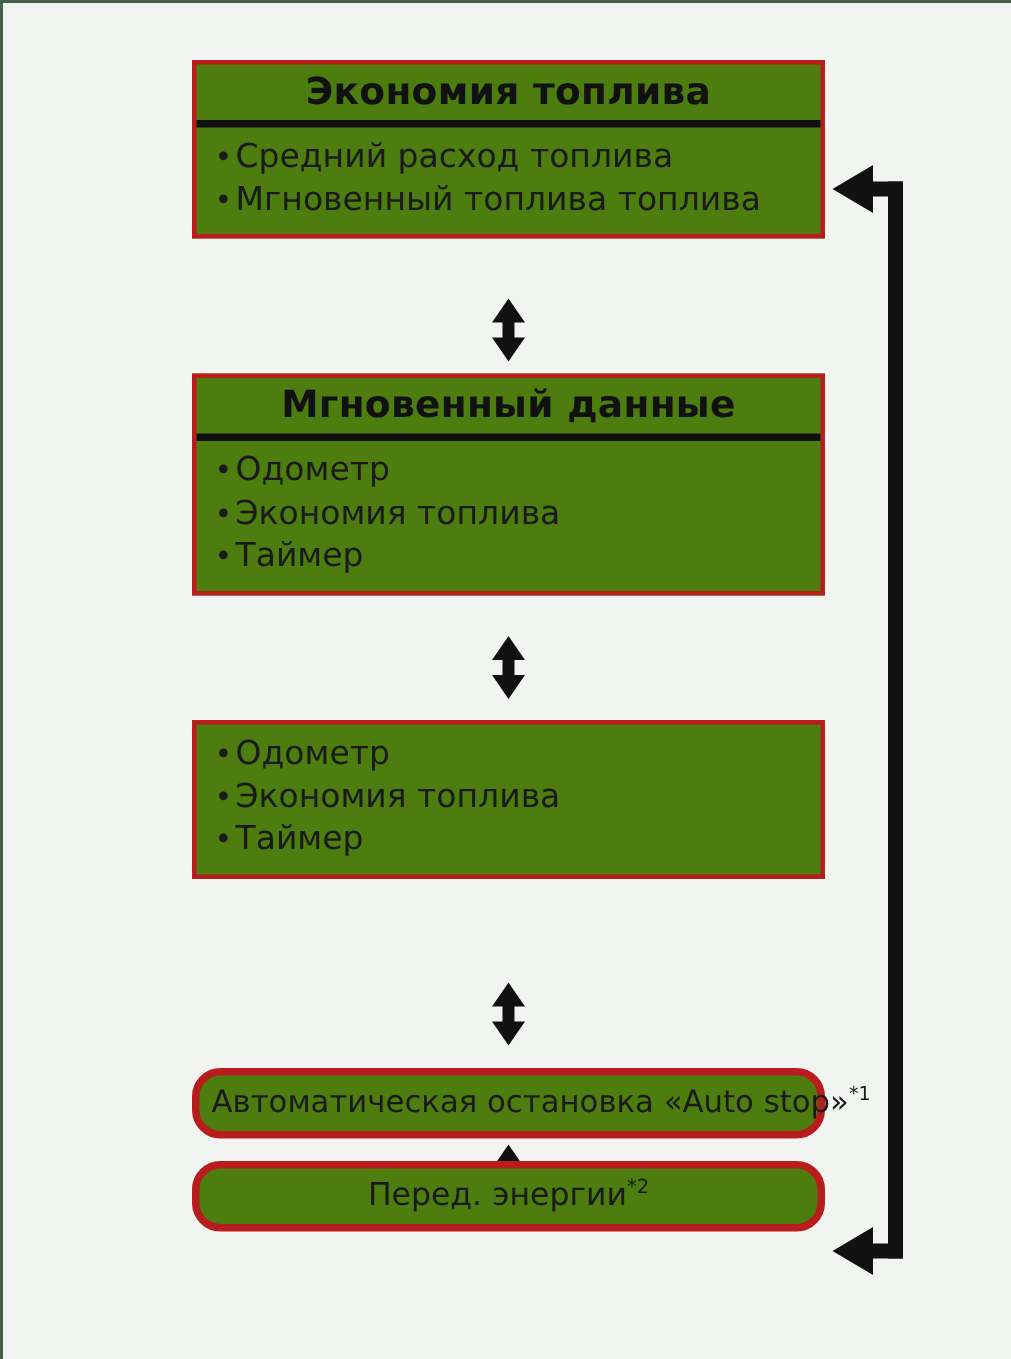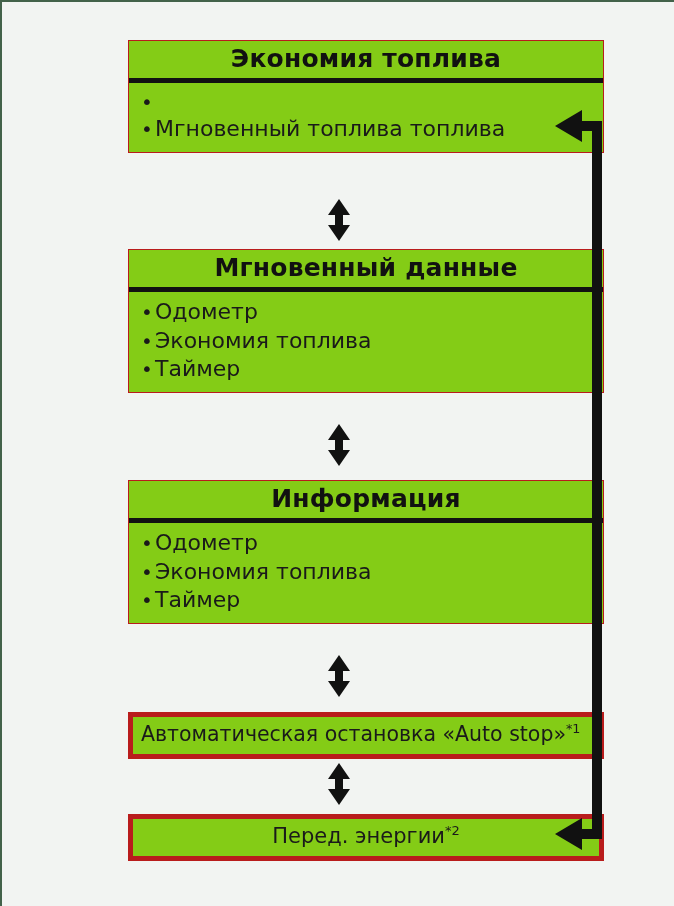--- a/index.html
+++ b/index.html
@@ -22,24 +22,24 @@
     background: #f2f4f2;
     border-top: 2px solid #43624a;
     border-left: 2px solid #43624a;
     box-sizing: border-box;
   }
 
   
   .node {
     position: absolute;
     left: 126px;
-    width: 476px;
+    width: 422px;
     box-sizing: border-box;
-    background: #84cc16;
-    border: 1px solid #b91c1c;
+    background: #4d7c0f;
+    border: 3px solid #b91c1c;
   }
 
   .node-title {
     font-size: 25px;
     font-weight: bold;
     color: #111111;
     text-align: center;
     letter-spacing: 0.2px;
     padding: 5px 4px 7px 4px;
     border-bottom: 5px solid #111111;
@@ -63,20 +63,21 @@
     flex: 0 0 14px;
     font-size: 20px;
     line-height: 1.30;
     color: #1a1a1a;
   }
 
   
   .node.plain {
     border-width: 5px;
     padding: 0;
+    border-radius: 19px;
   }
   .plain-label {
     font-size: 21px;
     color: #1a1a1a;
     text-align: center;
     line-height: 1.0;
     padding: 7px 6px 9px 6px;
     white-space: nowrap;
   }
   .plain-label.small {
@@ -107,20 +108,21 @@
 </head>
 <body>
 
 <div id="page">
 
   <div class="node" style="top:38px;">
     <div class="node-title">Экономия топлива</div>
     <div class="node-body">
       <div class="bullet-row">
         <span class="bullet-dot">•</span>
+        <span>Средний расход топлива</span>
       </div>
       <div class="bullet-row">
         <span class="bullet-dot">•</span>
         <span>Мгновенный топлива топлива</span>
       </div>
     </div>
   </div>
 
   <div class="dbl-arrow" style="top:196px;">
     <svg width="40" height="44" viewBox="0 0 40 44" aria-hidden="true">
@@ -146,21 +148,20 @@
     </div>
   </div>
 
   <div class="dbl-arrow" style="top:421px;">
     <svg width="40" height="44" viewBox="0 0 40 44" aria-hidden="true">
       <path d="M20 1 L31 17 L24 17 L24 27 L31 27 L20 43 L9 27 L16 27 L16 17 L9 17 Z" fill="#111111"></path>
     </svg>
   </div>
 
   <div class="node" style="top:478px;">
-    <div class="node-title">Информация</div>
     <div class="node-body">
       <div class="bullet-row">
         <span class="bullet-dot">•</span>
         <span>Одометр</span>
       </div>
       <div class="bullet-row">
         <span class="bullet-dot">•</span>
         <span>Экономия топлива</span>
       </div>
       <div class="bullet-row">
@@ -179,21 +180,21 @@
   <div class="node plain" style="top:710px;">
     <div class="plain-label small"><span>Автоматическая остановка «Auto stop»</span><sup>*1</sup></div>
   </div>
 
   <div class="dbl-arrow" style="top:760px;">
     <svg width="40" height="44" viewBox="0 0 40 44" aria-hidden="true">
       <path d="M20 1 L31 17 L24 17 L24 27 L31 27 L20 43 L9 27 L16 27 L16 17 L9 17 Z" fill="#111111"></path>
     </svg>
   </div>
 
-  <div class="node plain" style="top:812px;">
+  <div class="node plain" style="top:772px;">
     <div class="plain-label"><span>Перед. энергии</span><sup>*2</sup></div>
   </div>
 
   <svg class="rail" width="674" height="906" viewBox="0 0 674 906" aria-hidden="true">
 
     <rect x="590" y="119" width="10" height="718" fill="#111111"></rect>
 
     <rect x="576" y="119" width="24" height="10" fill="#111111"></rect>
 
     <path d="M553 124 L580 108 L580 140 Z" fill="#111111"></path>

